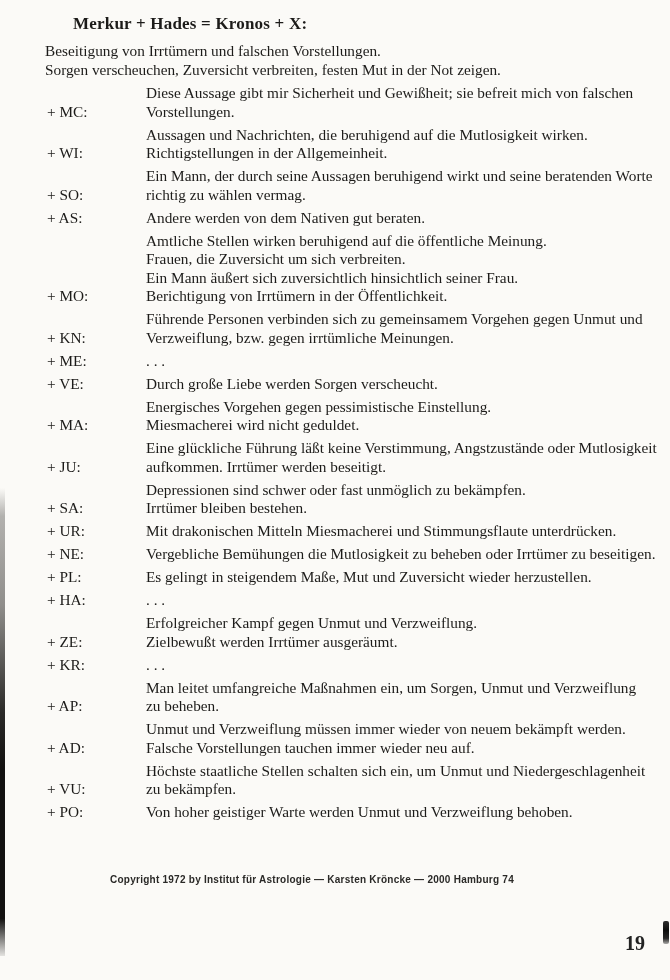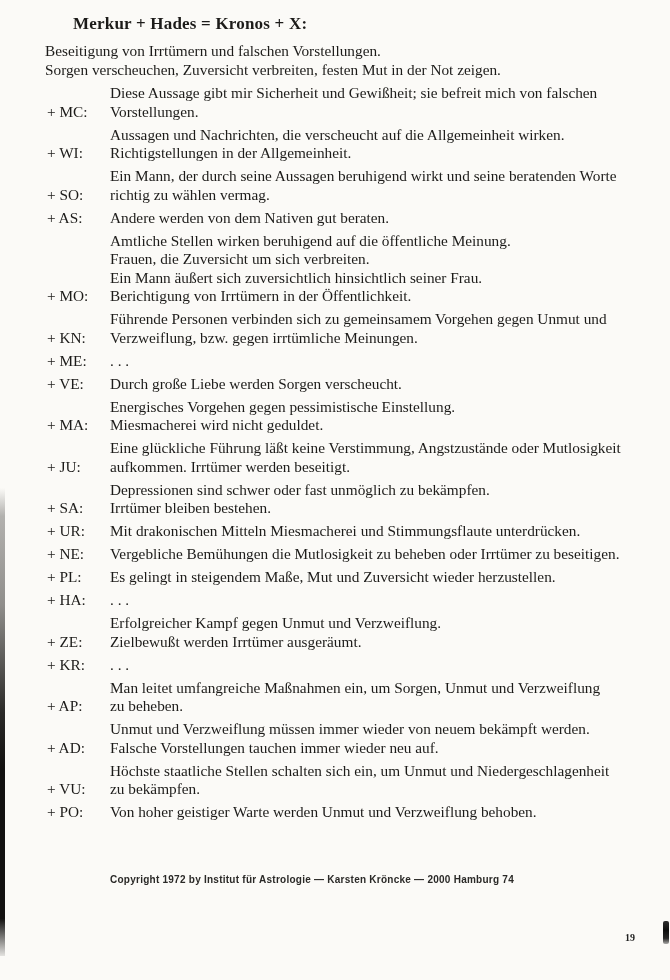--- a/index.html
+++ b/index.html
@@ -47,37 +47,38 @@
   }
   .entry-label {
     flex: 0 0 63px;
     line-height: 18.5px;
     white-space: nowrap;
   }
   .entry-lines { flex: 1 1 auto; }
   .entry-line {
     line-height: 18.5px;
     white-space: nowrap;
+    margin-left: 36px;
   }
   .copyright {
     position: absolute;
     top: 874px;
     left: 110px;
     font-family: "Liberation Sans", sans-serif;
     font-size: 10px;
     font-weight: bold;
     letter-spacing: 0.25px;
     color: #2a2927;
     white-space: nowrap;
   }
   .page-number {
     position: absolute;
     top: 932px;
     left: 625px;
-    font-size: 10px;
+    font-size: 20px;
     font-weight: bold;
     color: #222;
   }
   .left-edge-shadow {
     position: absolute;
     left: 0;
     top: 488px;
     width: 5px;
     height: 468px;
     background: linear-gradient(to bottom,
@@ -119,21 +120,21 @@
       <div class="entry">
         <div class="entry-label">+ MC:</div>
         <div class="entry-lines">
           <div class="entry-line">Diese Aussage gibt mir Sicherheit und Gewißheit; sie befreit mich von falschen</div>
           <div class="entry-line">Vorstellungen.</div>
         </div>
       </div>
       <div class="entry">
         <div class="entry-label">+ WI:</div>
         <div class="entry-lines">
-          <div class="entry-line">Aussagen und Nachrichten, die verscheucht auf die Allgemeinheit wirken.</div>
+          <div class="entry-line">Aussagen und Nachrichten, die beruhigend auf die Mutlosigkeit wirken.</div>
           <div class="entry-line">Richtigstellungen in der Allgemeinheit.</div>
         </div>
       </div>
       <div class="entry">
         <div class="entry-label">+ SO:</div>
         <div class="entry-lines">
           <div class="entry-line">Ein Mann, der durch seine Aussagen beruhigend wirkt und seine beratenden Worte</div>
           <div class="entry-line">richtig zu wählen vermag.</div>
         </div>
       </div>

